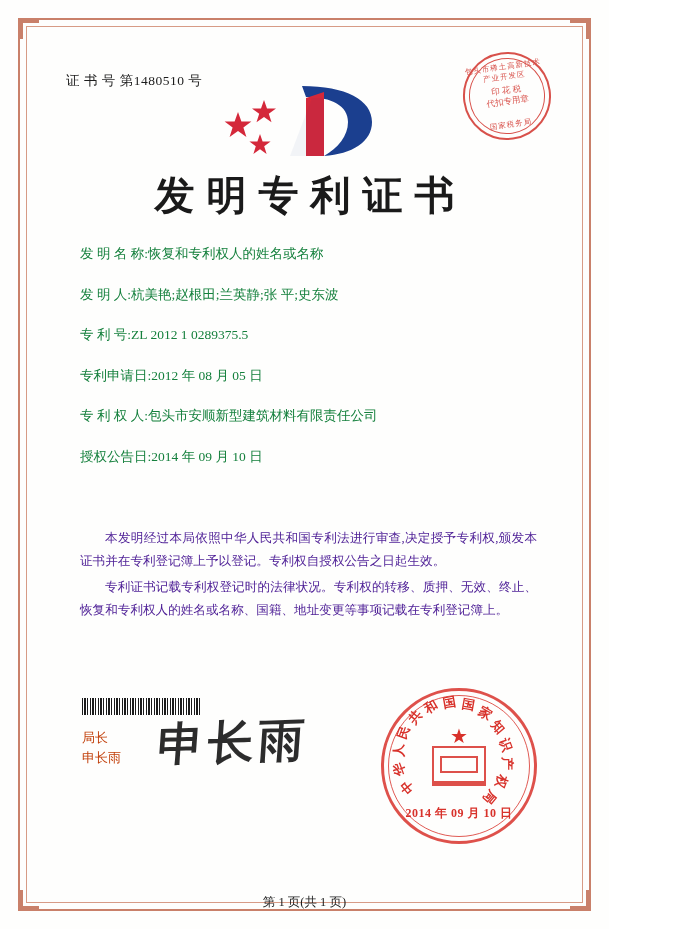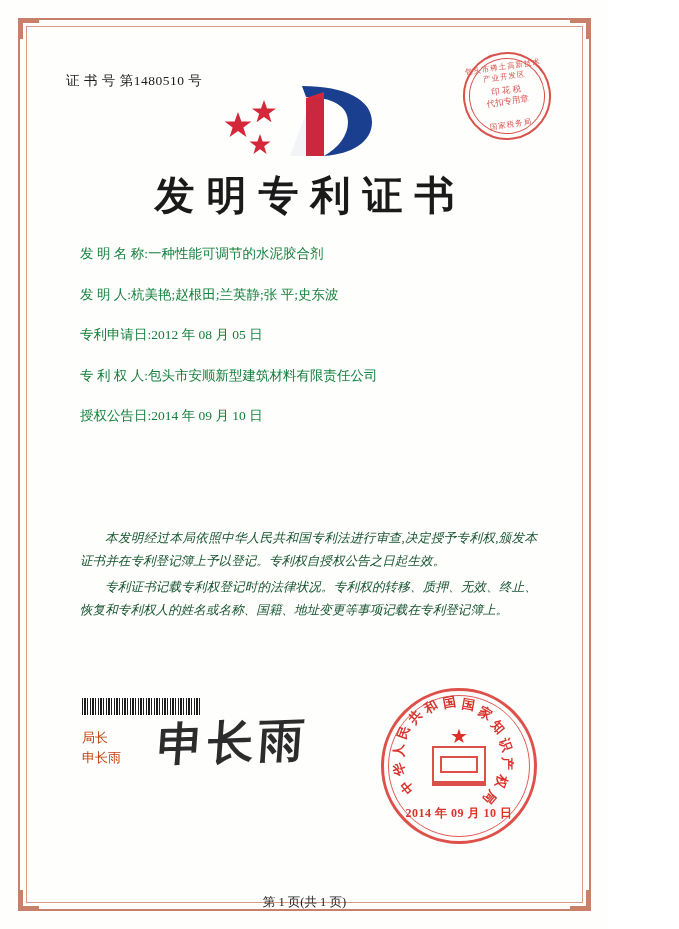--- a/index.html
+++ b/index.html
@@ -162,23 +162,22 @@
   }
 
   
   .body-text {
     position: absolute;
     left: 40px;
     right: 32px;
     top: 487px;
     font-size: 12.6px;
     line-height: 1.85;
-    color: #14532d;
+    color: #4c1d95;
     text-align: justify;
-    font-style: italic;
   }
   .body-text p {
     margin: 0 0 2px 0;
     text-indent: 25px;
   }
 
   
   .barcode {
     position: absolute;
     left: 42px;
@@ -348,25 +347,29 @@
 
         <path d="M70 78 L92 20 L104 20 L104 78 Z" fill="#1b3f8f" opacity="0.05"></path>
       </svg>
     </div>
 
     <div class="title">发明专利证书</div>
 
     <div class="fields">
       <div class="field">
         <span class="label">发 明 名 称:</span>
-        <span class="value">一种性能可调节的水泥胶合剂</span>
+        <span class="value">恢复和专利权人的姓名或名称</span>
       </div>
       <div class="field">
         <span class="label">发 明 人:</span>
         <span class="value">杭美艳;赵根田;兰英静;张 平;史东波</span>
+      </div>
+      <div class="field">
+        <span class="label">专 利 号:</span>
+        <span class="value">ZL 2012 1 0289375.5</span>
       </div>
       <div class="field">
         <span class="label">专利申请日:</span>
         <span class="value">2012 年 08 月 05 日</span>
       </div>
       <div class="field">
         <span class="label">专 利 权 人:</span>
         <span class="value">包头市安顺新型建筑材料有限责任公司</span>
       </div>
       <div class="field">

